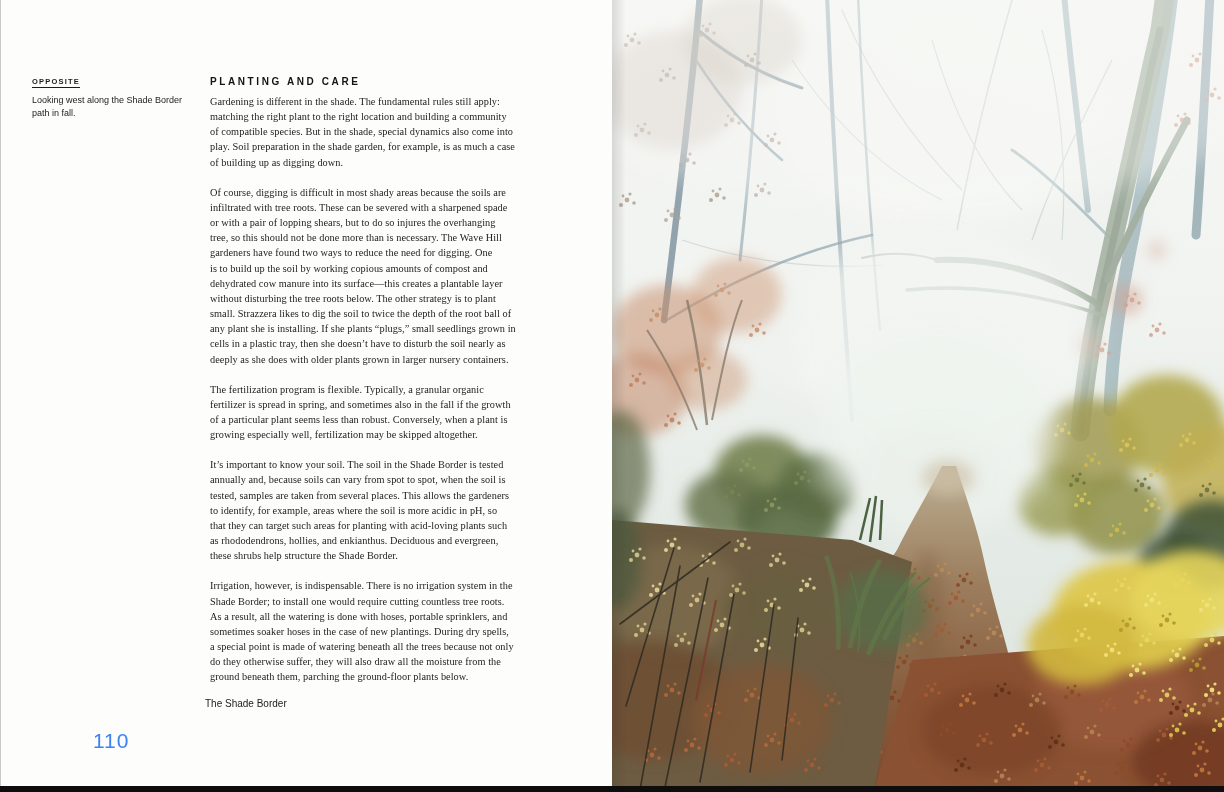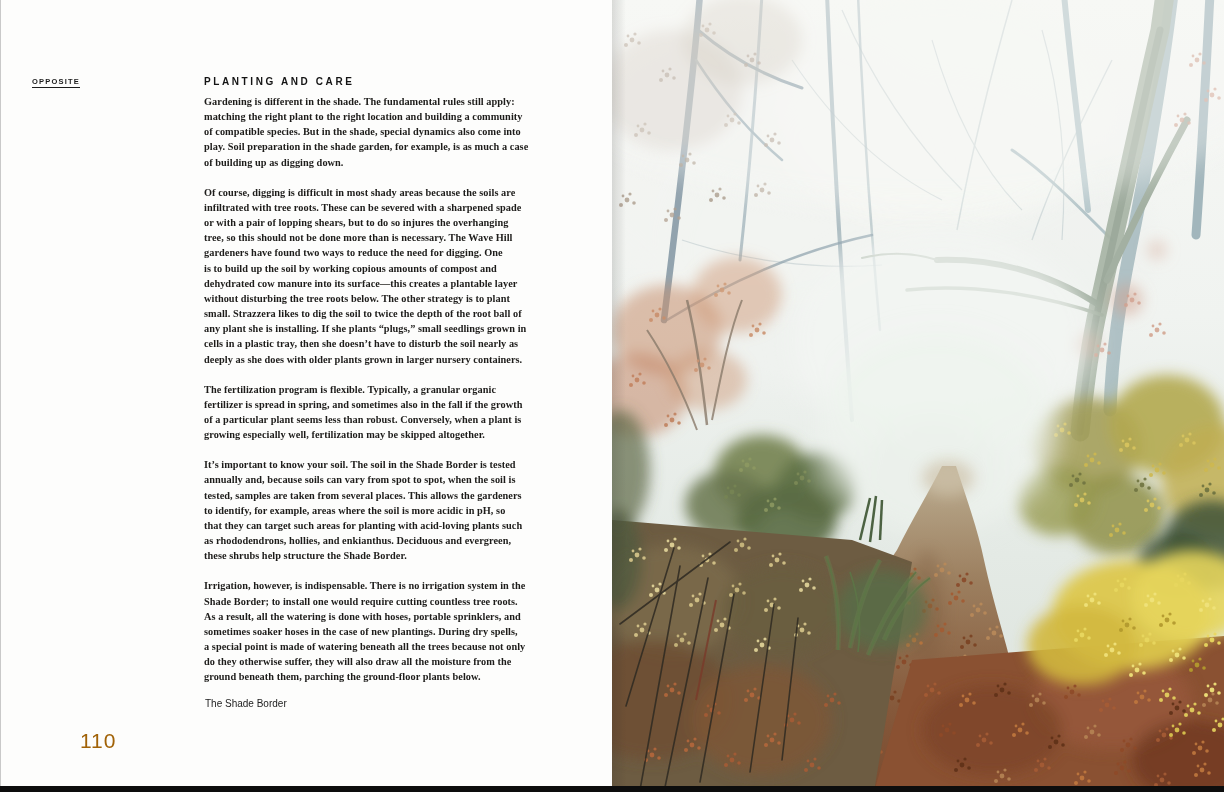--- a/index.html
+++ b/index.html
@@ -5,43 +5,45 @@
   html,body{margin:0;padding:0;background:#ffffff;}
   .spread{position:relative;width:1224px;height:792px;background:#fdfdfc;overflow:hidden;
           font-family:"Liberation Serif",serif;}
   .left-page{position:absolute;left:0;top:0;width:612px;height:792px;background:#fdfdfc;
              border-left:1px solid #c9c9c9;box-sizing:border-box;}
   .caption{position:absolute;left:31px;top:70px;width:165px;
            font-family:"Liberation Sans",sans-serif;color:#1c1c1c;}
   .caption-label{display:inline-block;font-size:7.5px;font-weight:bold;letter-spacing:1.2px;
                  border-bottom:1px solid #1c1c1c;padding-bottom:1px;margin-bottom:6px;}
   .caption-text{font-size:9px;line-height:13px;white-space:pre-line;}
-  .text-column{position:absolute;left:203px;top:76px;width:332px;color:#1d1c1a;}
+  .text-column{position:absolute;left:209px;top:76px;width:332px;color:#1d1c1a;}
   .heading{font-family:"Liberation Sans",sans-serif;font-size:10px;font-weight:600;
            letter-spacing:2.6px;margin:0 0 7px 0;color:#141414;}
   .para{font-size:10.3px;line-height:15.15px;white-space:pre-line;margin:0 0 15px 0;
-        letter-spacing:0.05px;font-weight:bold;}
-  .folio{position:absolute;left:79px;top:729px;font-family:"Liberation Sans",sans-serif;
-         font-size:21px;font-weight:400;letter-spacing:1px;color:#a16207;}
+        letter-spacing:0.05px;}
+  .folio{position:absolute;left:92px;top:729px;font-family:"Liberation Sans",sans-serif;
+         font-size:21px;font-weight:400;letter-spacing:1px;color:#3b82f6;}
   .running-footer{position:absolute;left:204px;top:698px;font-family:"Liberation Sans",sans-serif;
                   font-size:10px;color:#222;}
   .photo{position:absolute;left:612px;top:0;width:612px;height:792px;}
   .photo svg{display:block;width:612px;height:792px;}
   .gutter-shadow{position:absolute;left:612px;top:0;width:14px;height:792px;
                  background:linear-gradient(90deg,rgba(40,40,40,0.14),rgba(40,40,40,0));}
   .scan-bottom{position:absolute;left:0;right:0;bottom:0;height:6px;background:#0d0d0d;}
 </style>
 </head>
 <body>
 
 <div class="spread">
 
   <div class="left-page">
     <div class="caption">
       <div class="caption-label">OPPOSITE</div>
+      <div class="caption-text">Looking west along the Shade Border
+path in fall.</div>
     </div>
 
     <div class="text-column">
       <h2 class="heading">PLANTING AND CARE</h2>
       <p class="para">Gardening is different in the shade. The fundamental rules still apply:
 matching the right plant to the right location and building a community
 of compatible species. But in the shade, special dynamics also come into
 play. Soil preparation in the shade garden, for example, is as much a case
 of building up as digging down.</p>
       <p class="para">Of course, digging is difficult in most shady areas because the soils are

